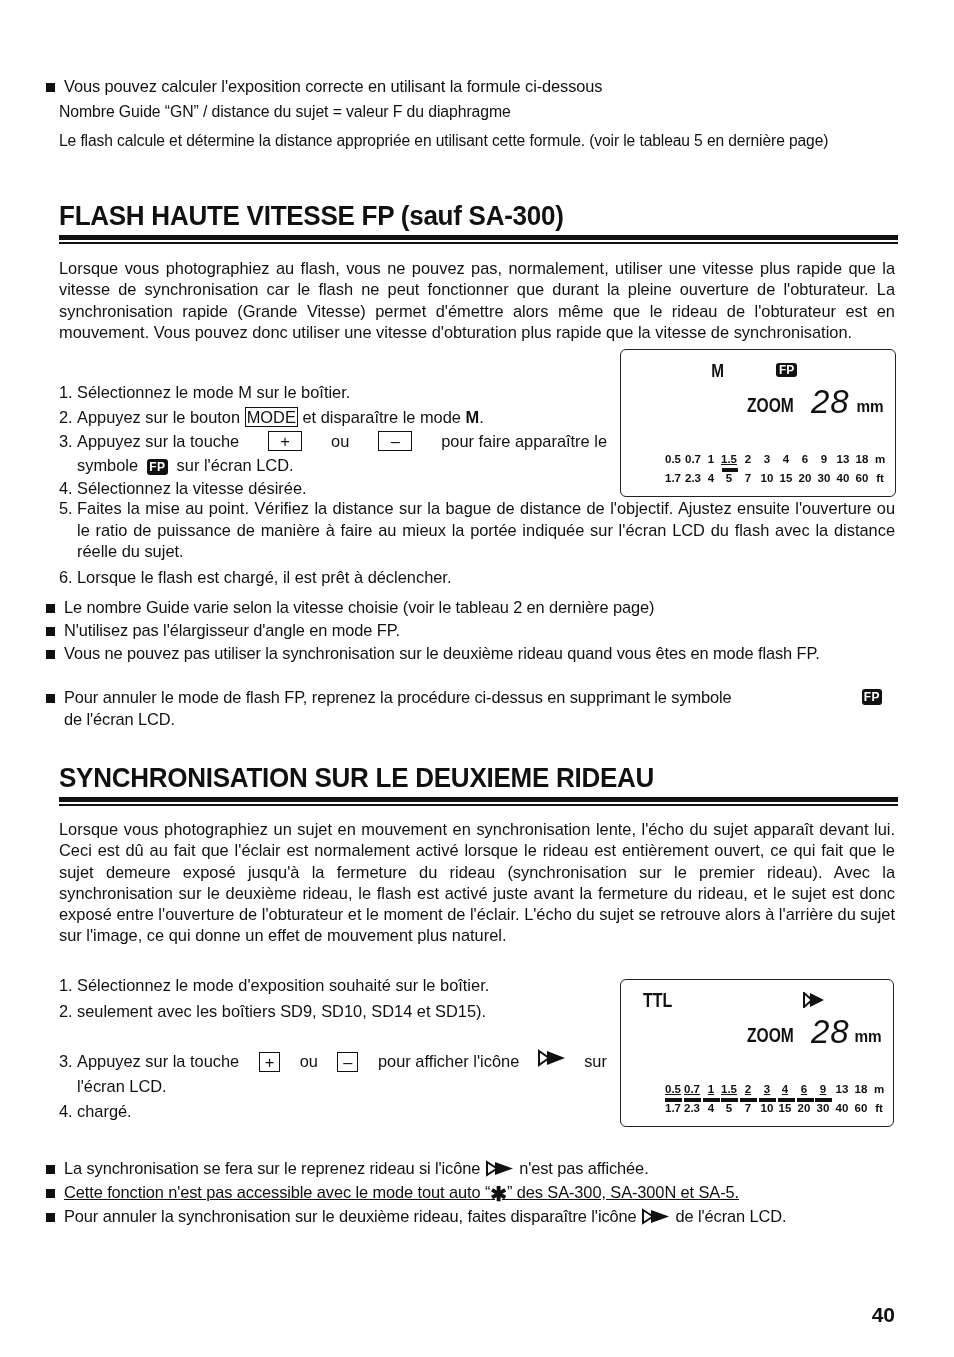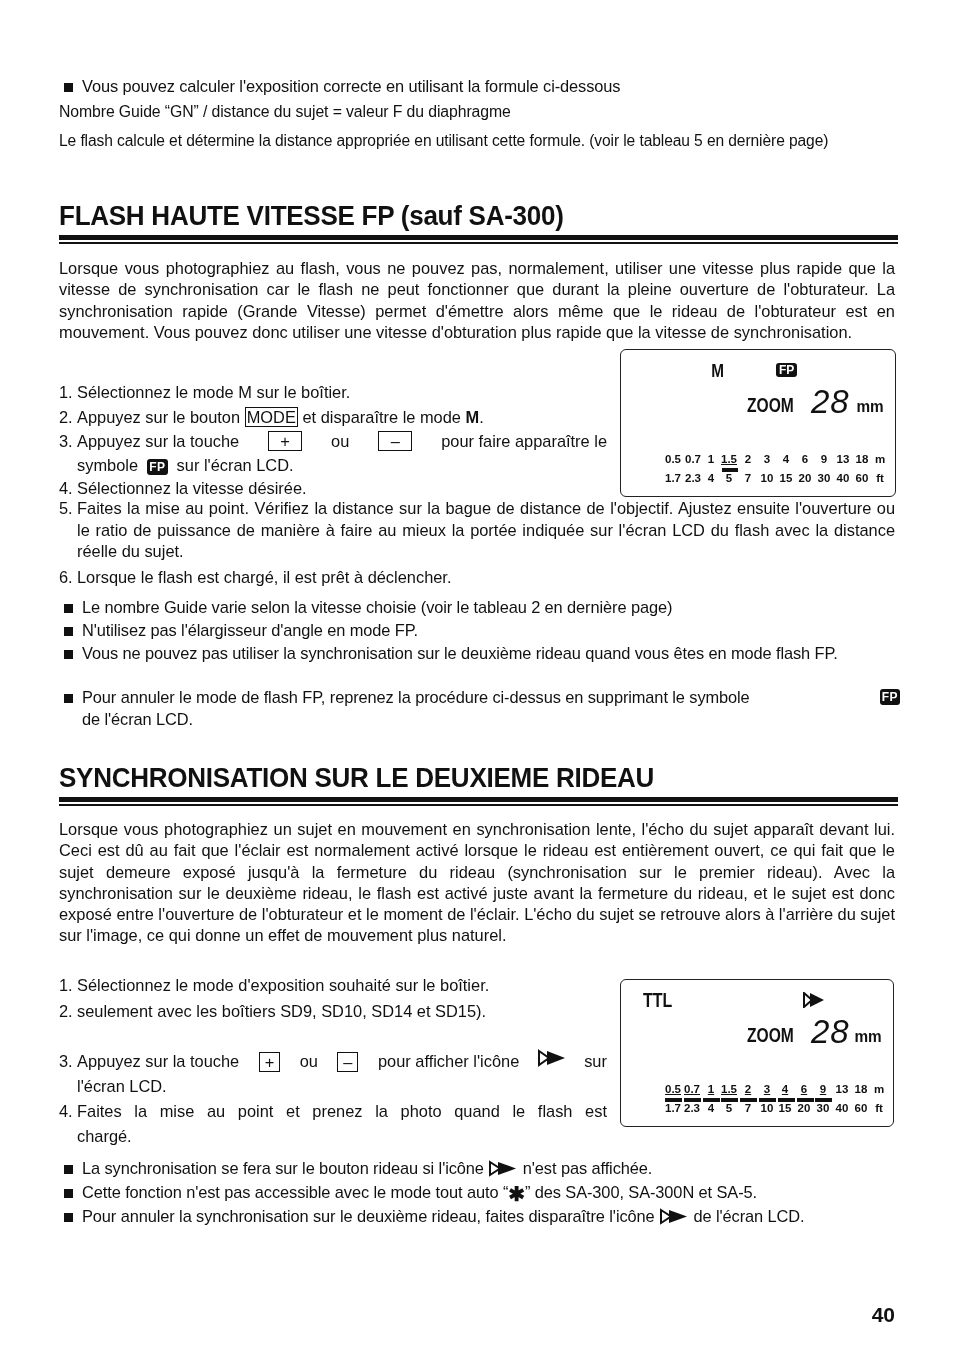--- a/index.html
+++ b/index.html
@@ -1,21 +1,21 @@
 <!DOCTYPE html>
 <html><head>
 <meta charset="utf-8">
 <style>
   html, body { margin:0; padding:0; background:#fff; }
   body { width:954px; height:1357px; position:relative; overflow:hidden;
          font-family:"Liberation Sans", sans-serif; color:#111; }
   .abs { position:absolute; }
   .p { font-size:16.4px; line-height:21.3px; text-align:justify; }
   .narrow { font-size:15.6px; letter-spacing:-0.1px; }
-  .bullet-row { position:absolute; left:64px; width:836px; font-size:16.4px; line-height:21.5px; text-align:justify; }
+  .bullet-row { position:absolute; left:46px; width:836px; font-size:16.4px; line-height:21.5px; text-align:justify; }
   .bullet-row .sq { position:absolute; left:0; top:7px; width:9px; height:9px; background:#111; }
   .bullet-row .txt { margin-left:18px; display:block; }
   .h1 { font-family:"Liberation Sans", sans-serif; font-weight:bold; font-size:28px; letter-spacing:-0.3px; transform:scaleX(0.93); transform-origin:left; white-space:nowrap; }
   .rule-thick { position:absolute; left:59px; width:839px; height:5px; background:#111; }
   .rule-thin { position:absolute; left:59px; width:839px; height:2px; background:#111; }
   .step { position:absolute; left:59px; font-size:16.4px; line-height:24px; }
   .step .num { position:absolute; left:0; }
   .step .body { margin-left:18px; display:block; text-align:justify; }
   .key { display:inline-block; border:1px solid #111; padding:0 5px; line-height:18px; margin:0 2px; }
   .keyw { display:inline-block; border:1px solid #111; width:32px; text-align:center; line-height:18px; }
@@ -155,21 +155,20 @@
     <span><svg width="30" height="18" viewBox="0 0 30 18">
           <polygon points="2,2 12,9 2,16" fill="none" stroke="#111" stroke-width="2"></polygon>
           <polygon points="10,2 28,9 10,16" fill="#111"></polygon>
         </svg></span>
     <span>sur</span>
   </span>
   <span class="body">l'écran LCD.</span>
 </div>
 <div class="step" style="top:1099px;width:548px;line-height:25px;">
   <span class="num">4.</span>
-  <span class="body" style="text-align:justify;text-align-last:justify;">Faites la mise au point et prenez la photo quand le flash est</span>
   <span class="body">chargé.</span>
 </div>
 
 <div class="lcd" style="left:620px;top:979px;width:272px;height:146px;">
   <div class="lab" style="left:22px;top:9px;font-size:20px;transform:scaleX(0.8);transform-origin:left;">TTL</div>
   <div class="abs" style="left:182px;top:12px;"><svg width="22" height="16" viewBox="0 0 22 16">
         <polygon points="1,1 9,8 1,15" fill="none" stroke="#111" stroke-width="2"></polygon>
         <polygon points="7,1 21,8 7,15" fill="#111"></polygon>
       </svg></div>
   <div class="lab" style="left:126px;top:44px;font-size:20px;transform:scaleX(0.78);transform-origin:left;">ZOOM</div>
@@ -201,26 +200,26 @@
     <span style="left:183px">20</span>
     <span style="left:202px">30</span>
     <span style="left:221px">40</span>
     <span style="left:240px">60</span>
     <span style="left:258px">ft</span>
   </div>
 </div>
 
 <div class="bullet-row narrow" style="top:1158px;">
     <span class="sq"></span>
-    <span class="txt"><span>La synchronisation se fera sur le bouton rideau si l'icône</span> <span><svg width="30" height="17" viewBox="0 0 30 17" style="vertical-align:-3px">
+    <span class="txt"><span>La synchronisation se fera sur le reprenez rideau si l'icône</span> <span><svg width="30" height="17" viewBox="0 0 30 17" style="vertical-align:-3px">
           <polygon points="2,2 12,8.5 2,15" fill="none" stroke="#111" stroke-width="2"></polygon>
           <polygon points="10,2 28,8.5 10,15" fill="#111"></polygon>
         </svg></span> <span>n'est pas affichée.</span></span>
   </div>
-<div class="bullet-row narrow" style="top:1182px;">
+<div class="bullet-row narrow" style="top:1182px;text-decoration:underline;">
     <span class="sq"></span>
     <span class="txt"><span>Cette fonction n'est pas accessible avec le mode tout auto “</span><b style="font-size:20px;vertical-align:-3px;">✱</b><span>” des SA-300, SA-300N et SA-5.</span></span>
   </div>
 <div class="bullet-row narrow" style="top:1206px;">
     <span class="sq"></span>
     <span class="txt"><span>Pour annuler la synchronisation sur le deuxième rideau, faites disparaître l'icône</span> <span><svg width="30" height="17" viewBox="0 0 30 17" style="vertical-align:-3px">
           <polygon points="2,2 12,8.5 2,15" fill="none" stroke="#111" stroke-width="2"></polygon>
           <polygon points="10,2 28,8.5 10,15" fill="#111"></polygon>
         </svg></span> <span>de l'écran LCD.</span></span>
   </div>

